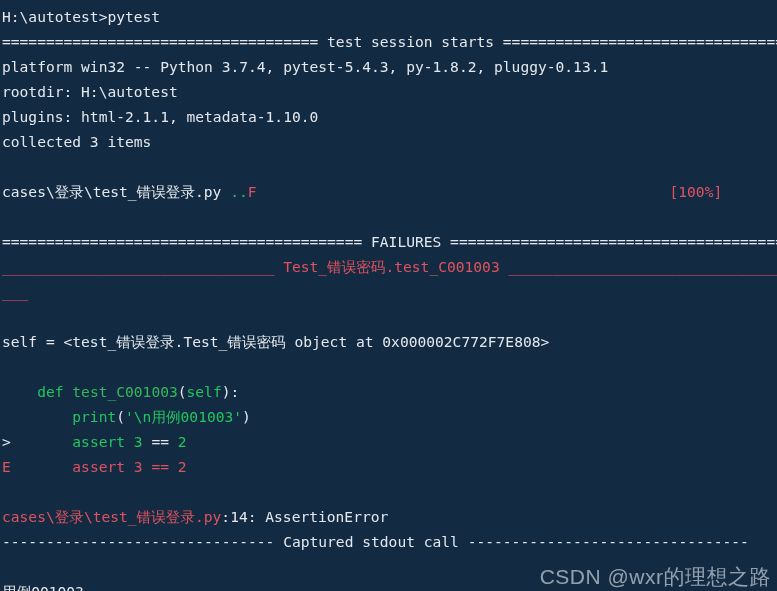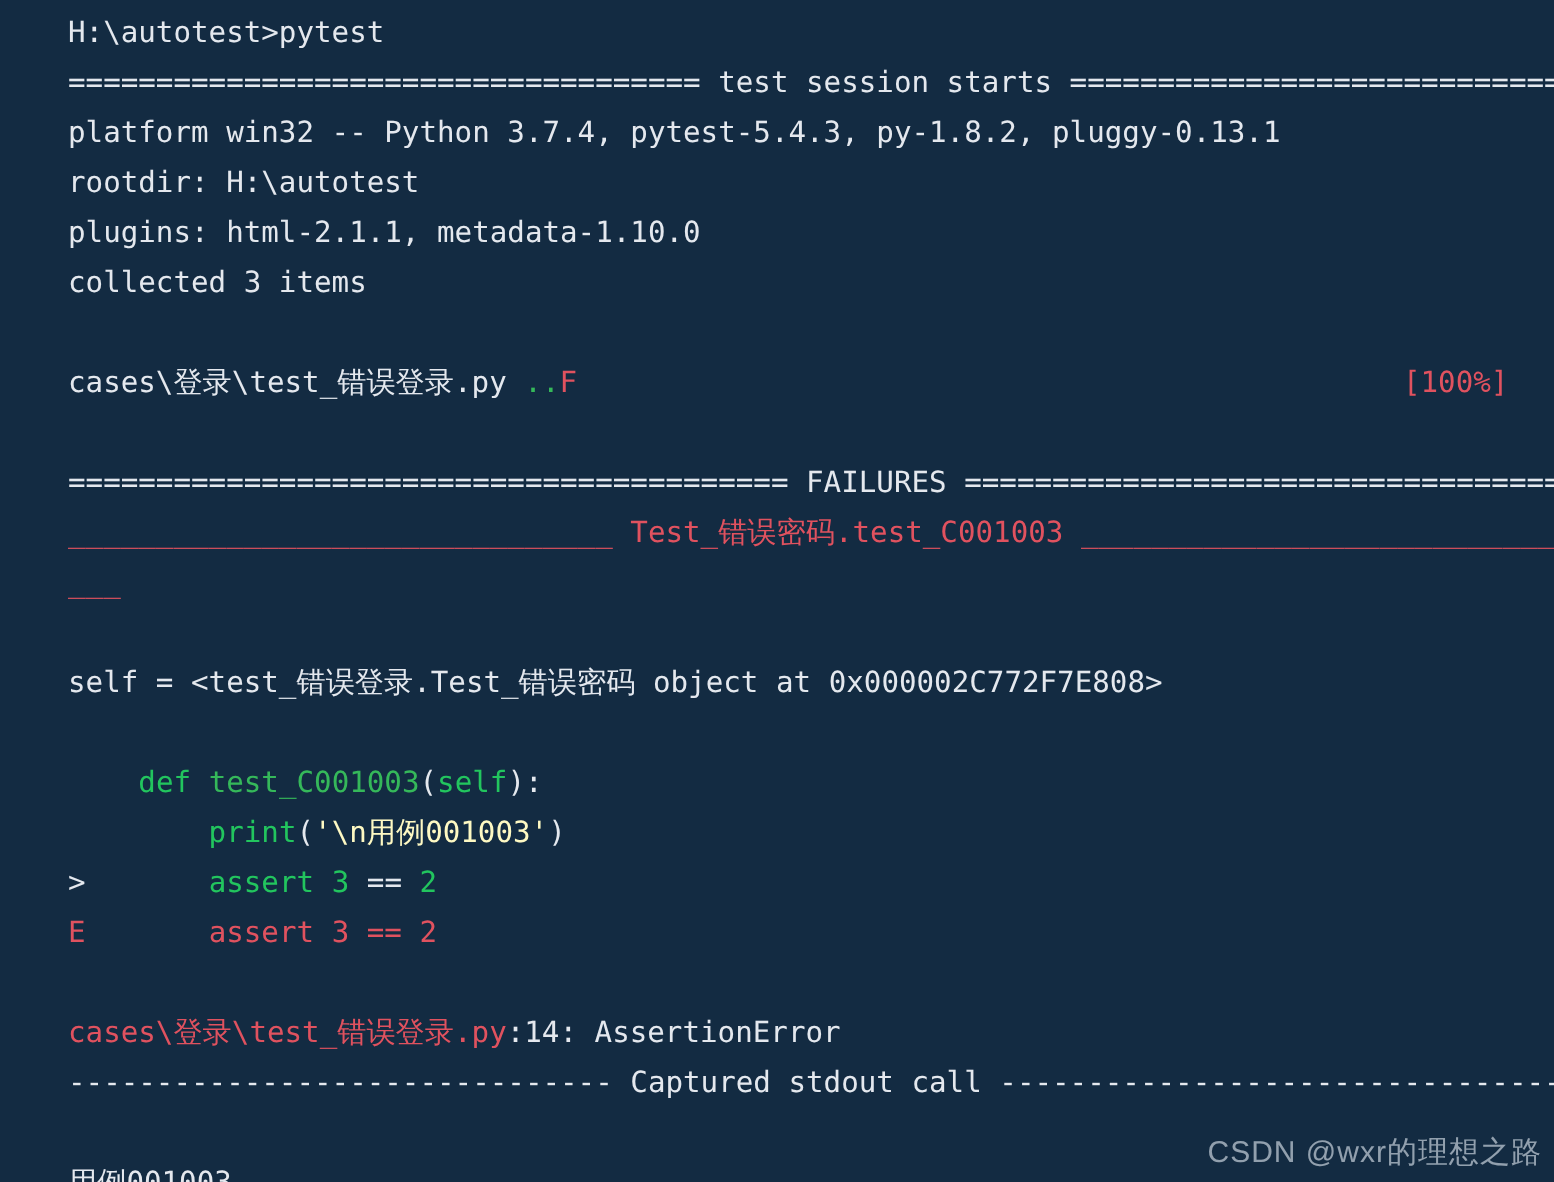--- a/index.html
+++ b/index.html
@@ -24,35 +24,34 @@
     position: absolute;
     left: 2px;
     top: 4px;
     right: 0;
     white-space: pre;
   }
   .line {
     height: 25px;
     white-space: pre;
     display: block;
-    margin-left: 32px;
   }
   .c-default { color: #e4e8ee; }
   .c-red     { color: #e0525f; }
   .c-green   { color: #35b85a; }
   .c-blue    { color: #22c55e; }
-  .c-yellow  { color: #fef9c3; }
+  .c-yellow  { color: #22c55e; }
 
   
   #watermark {
     position: absolute;
     right: 6px;
     bottom: 2px;
     font-family: "Liberation Sans", "DejaVu Sans", sans-serif;
-    font-size: 15px;
+    font-size: 21px;
     color: rgba(225, 232, 240, 0.62);
     letter-spacing: 0.5px;
     pointer-events: none;
     white-space: pre;
   }
 </style>
 </head>
 <body>
 
 <div id="terminal">

